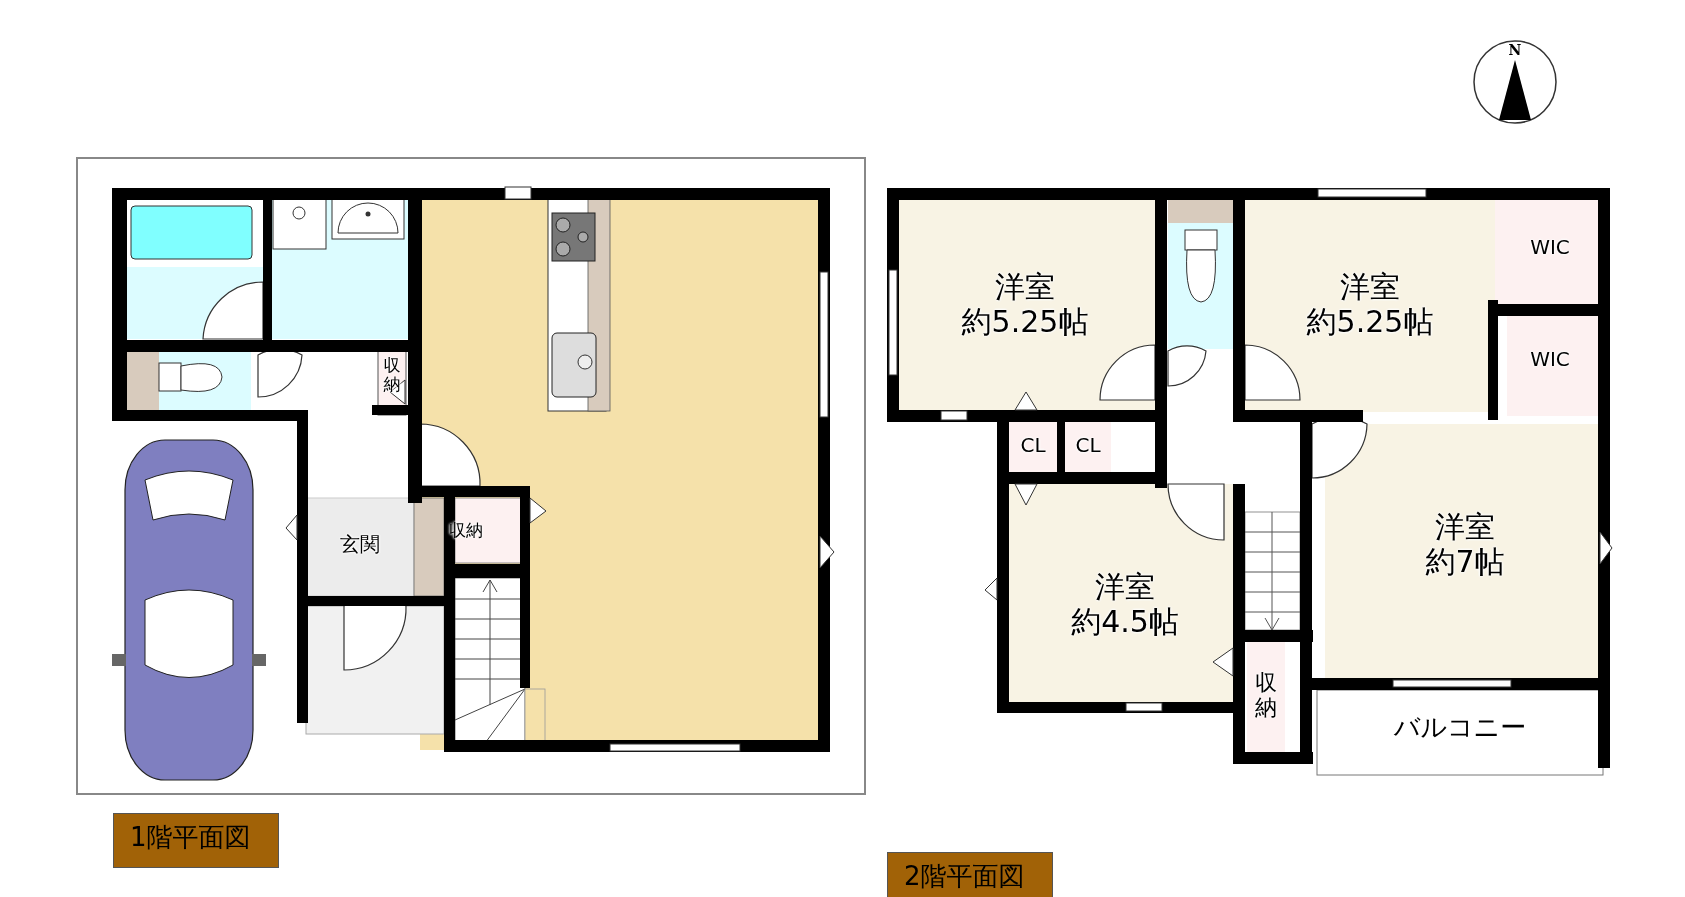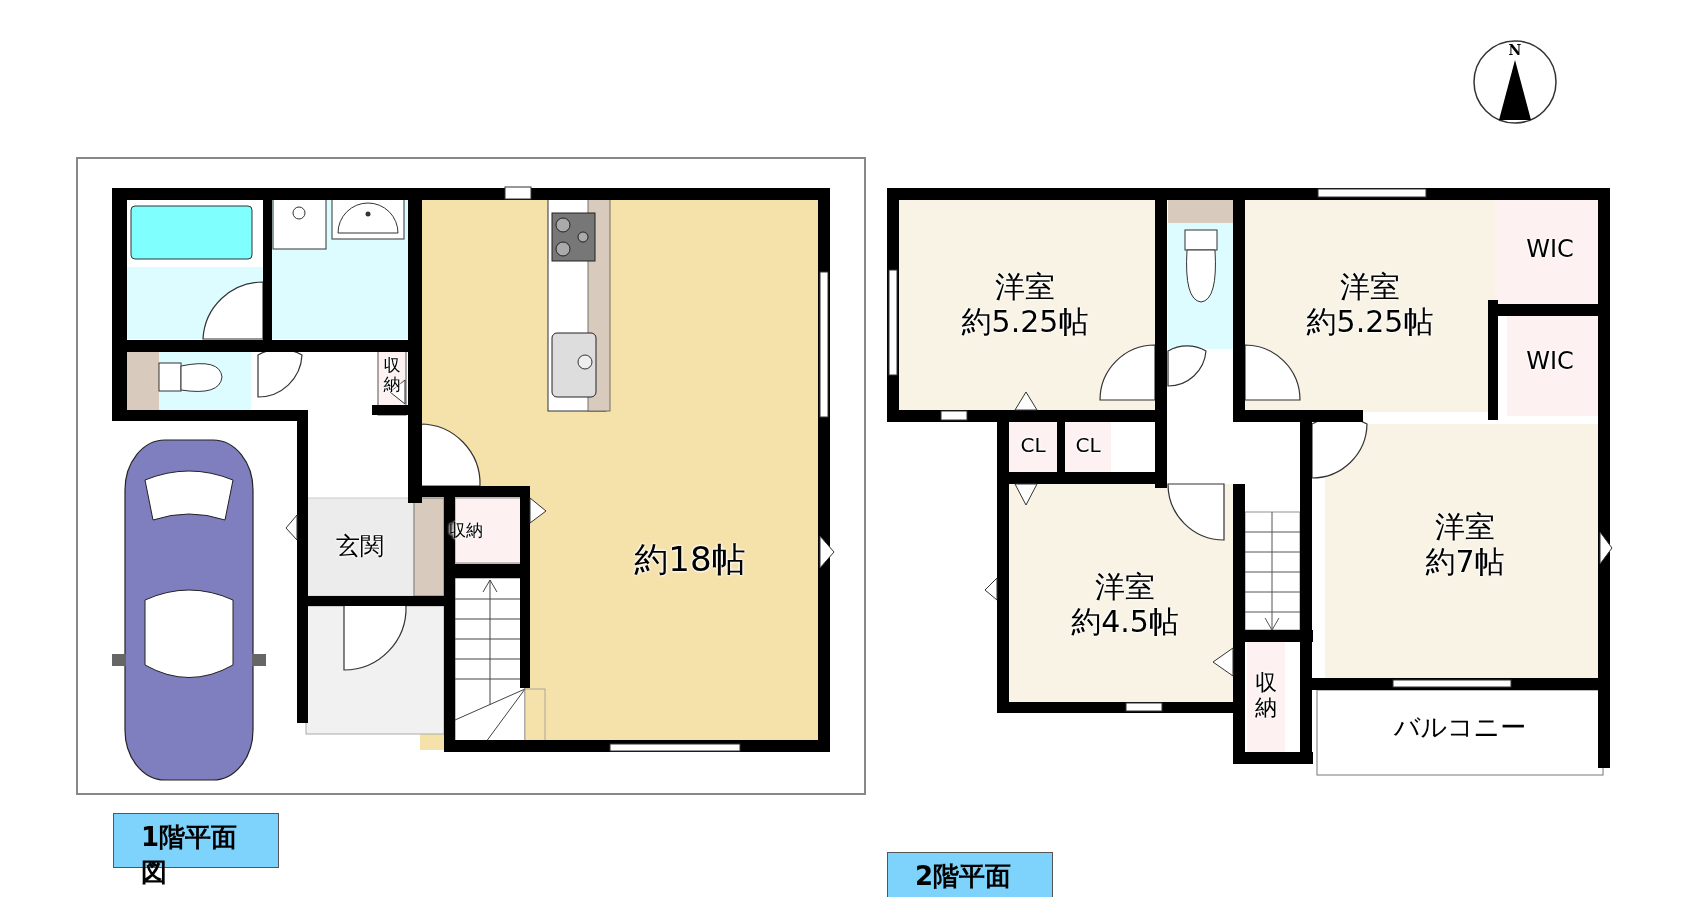--- a/index.html
+++ b/index.html
@@ -2,25 +2,25 @@
 <html><head>
 <meta charset="utf-8">
 <style>
   html, body { margin: 0; padding: 0; background: #ffffff; }
   body { width: 1685px; height: 897px; position: relative; overflow: hidden;
          font-family: "DejaVu Sans", "Liberation Sans", sans-serif; }
   .room-label { position: absolute; text-align: center; color: #000;
                 font-family: "DejaVu Sans", sans-serif; line-height: 1.15;
                 text-shadow: 0 0 3px #fff, 0 0 3px #fff, 0 0 3px #fff; }
   .big { font-size: 34px; }
-  .mid { font-size: 24px; }
+  .mid { font-size: 20px; }
   .small { font-size: 17px; }
-  .floor-caption { position: absolute; border: 1.5px solid #555; background: #7dd3fc;
-                   font-size: 26px; padding: 6px 27px; box-sizing: border-box;
-                   font-family: "DejaVu Sans", sans-serif; font-weight: bold; }
+  .floor-caption { position: absolute; border: 1.5px solid #555; background: #a16207;
+                   font-size: 26px; padding: 6px 16px; box-sizing: border-box;
+                   font-family: "DejaVu Sans", sans-serif; }
   svg { position: absolute; left: 0; top: 0; }
 </style>
 </head>
 <body>
 
 <svg width="1685" height="897" viewBox="0 0 1685 897">
 
   <g>
     <circle cx="1515" cy="82" r="41" fill="#fff" stroke="#333" stroke-width="1.5"></circle>
     <polygon points="1515,60 1499,120 1531,120" fill="#000"></polygon>
@@ -184,21 +184,20 @@
   </g>
   <polygon points="1600,532 1612,548 1600,564" fill="#fff" stroke="#333"></polygon>
   <polygon points="997,578 985,590 997,600" fill="#fff" stroke="#333"></polygon>
   <polygon points="1015,484 1037,484 1026,505" fill="#fff" stroke="#333"></polygon>
   <polygon points="1015,410 1037,410 1026,392" fill="#fff" stroke="#333"></polygon>
   <polygon points="1233,648 1213,662 1233,676" fill="#fff" stroke="#333"></polygon>
   <polygon points="405,380 390,392 405,404" fill="#fff" stroke="#333"></polygon>
 </svg>
 
 <div class="room-label big" style="left:590px;top:540px;width:200px;">
-  <div>約18帖</div>
 </div>
 <div class="room-label mid" style="left:320px;top:533px;width:80px;">玄関</div>
 <div class="room-label small" style="left:431px;top:521px;width:70px;">収納</div>
 <div class="room-label small" style="left:378px;top:356px;width:28px;line-height:1.1;">
   <div>収</div>
   <div>納</div>
 </div>
 
 <div class="room-label mid" style="left:920px;top:270px;width:210px;font-size:30px;">
   <div>洋室</div>

